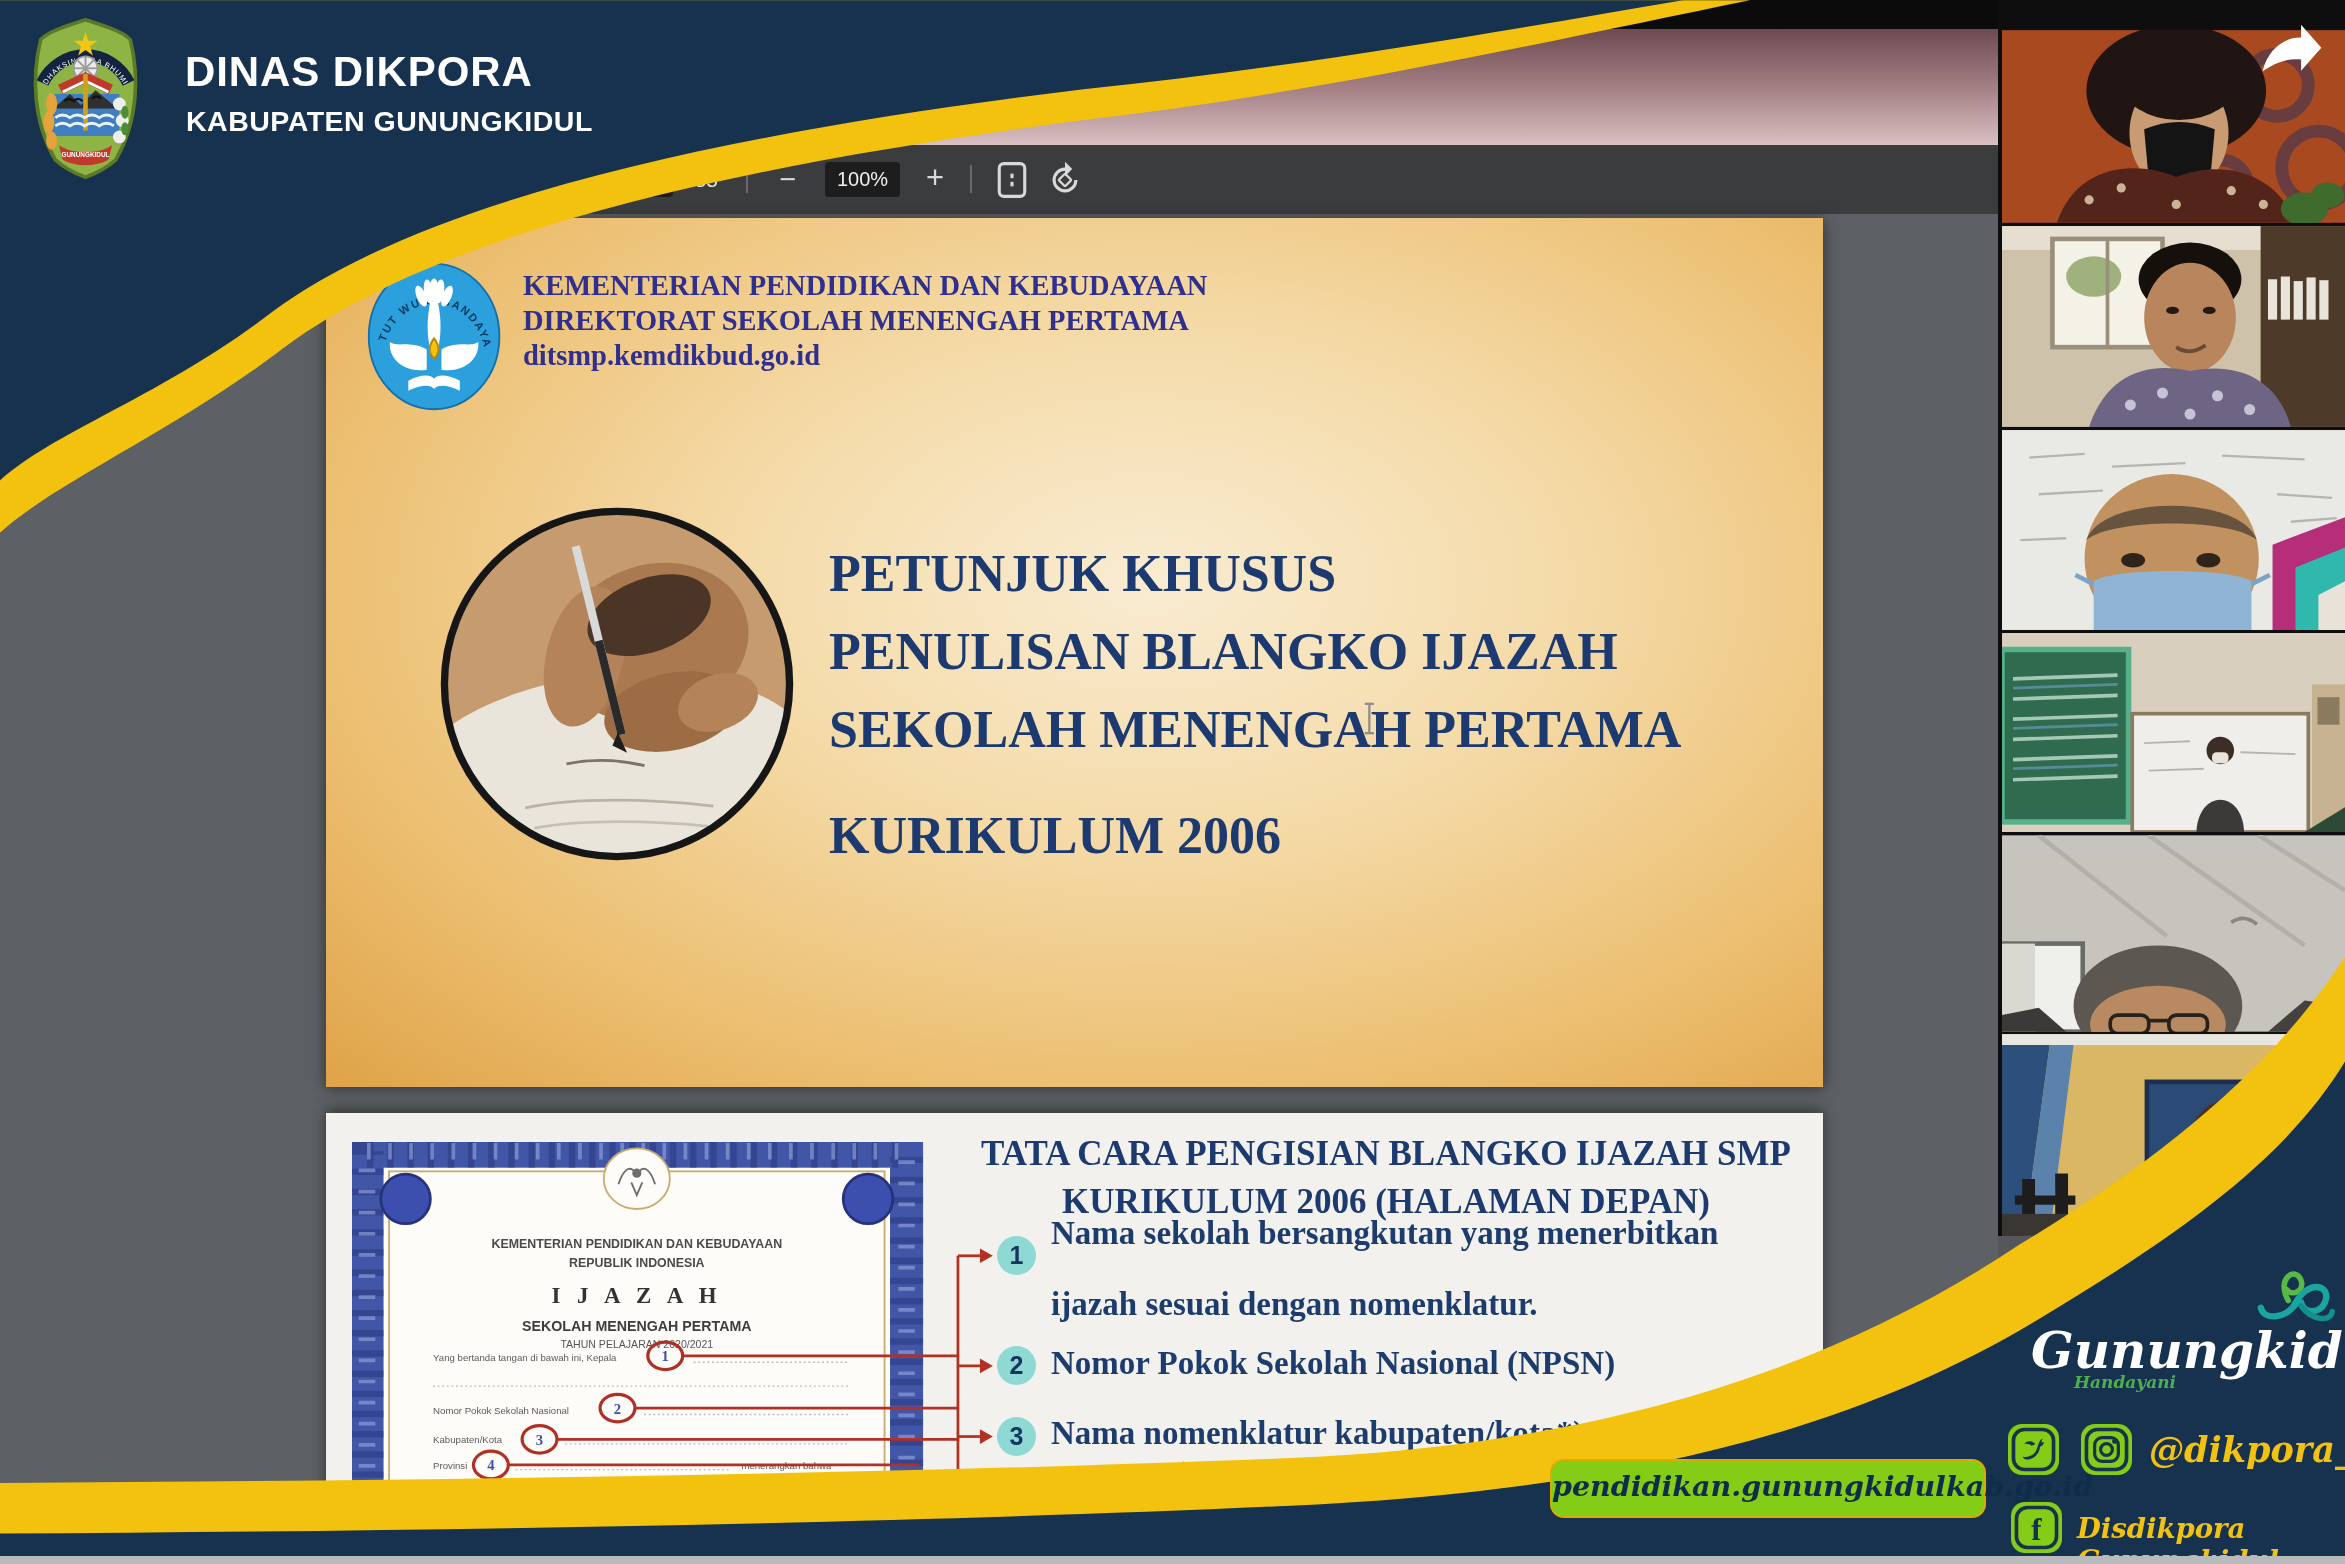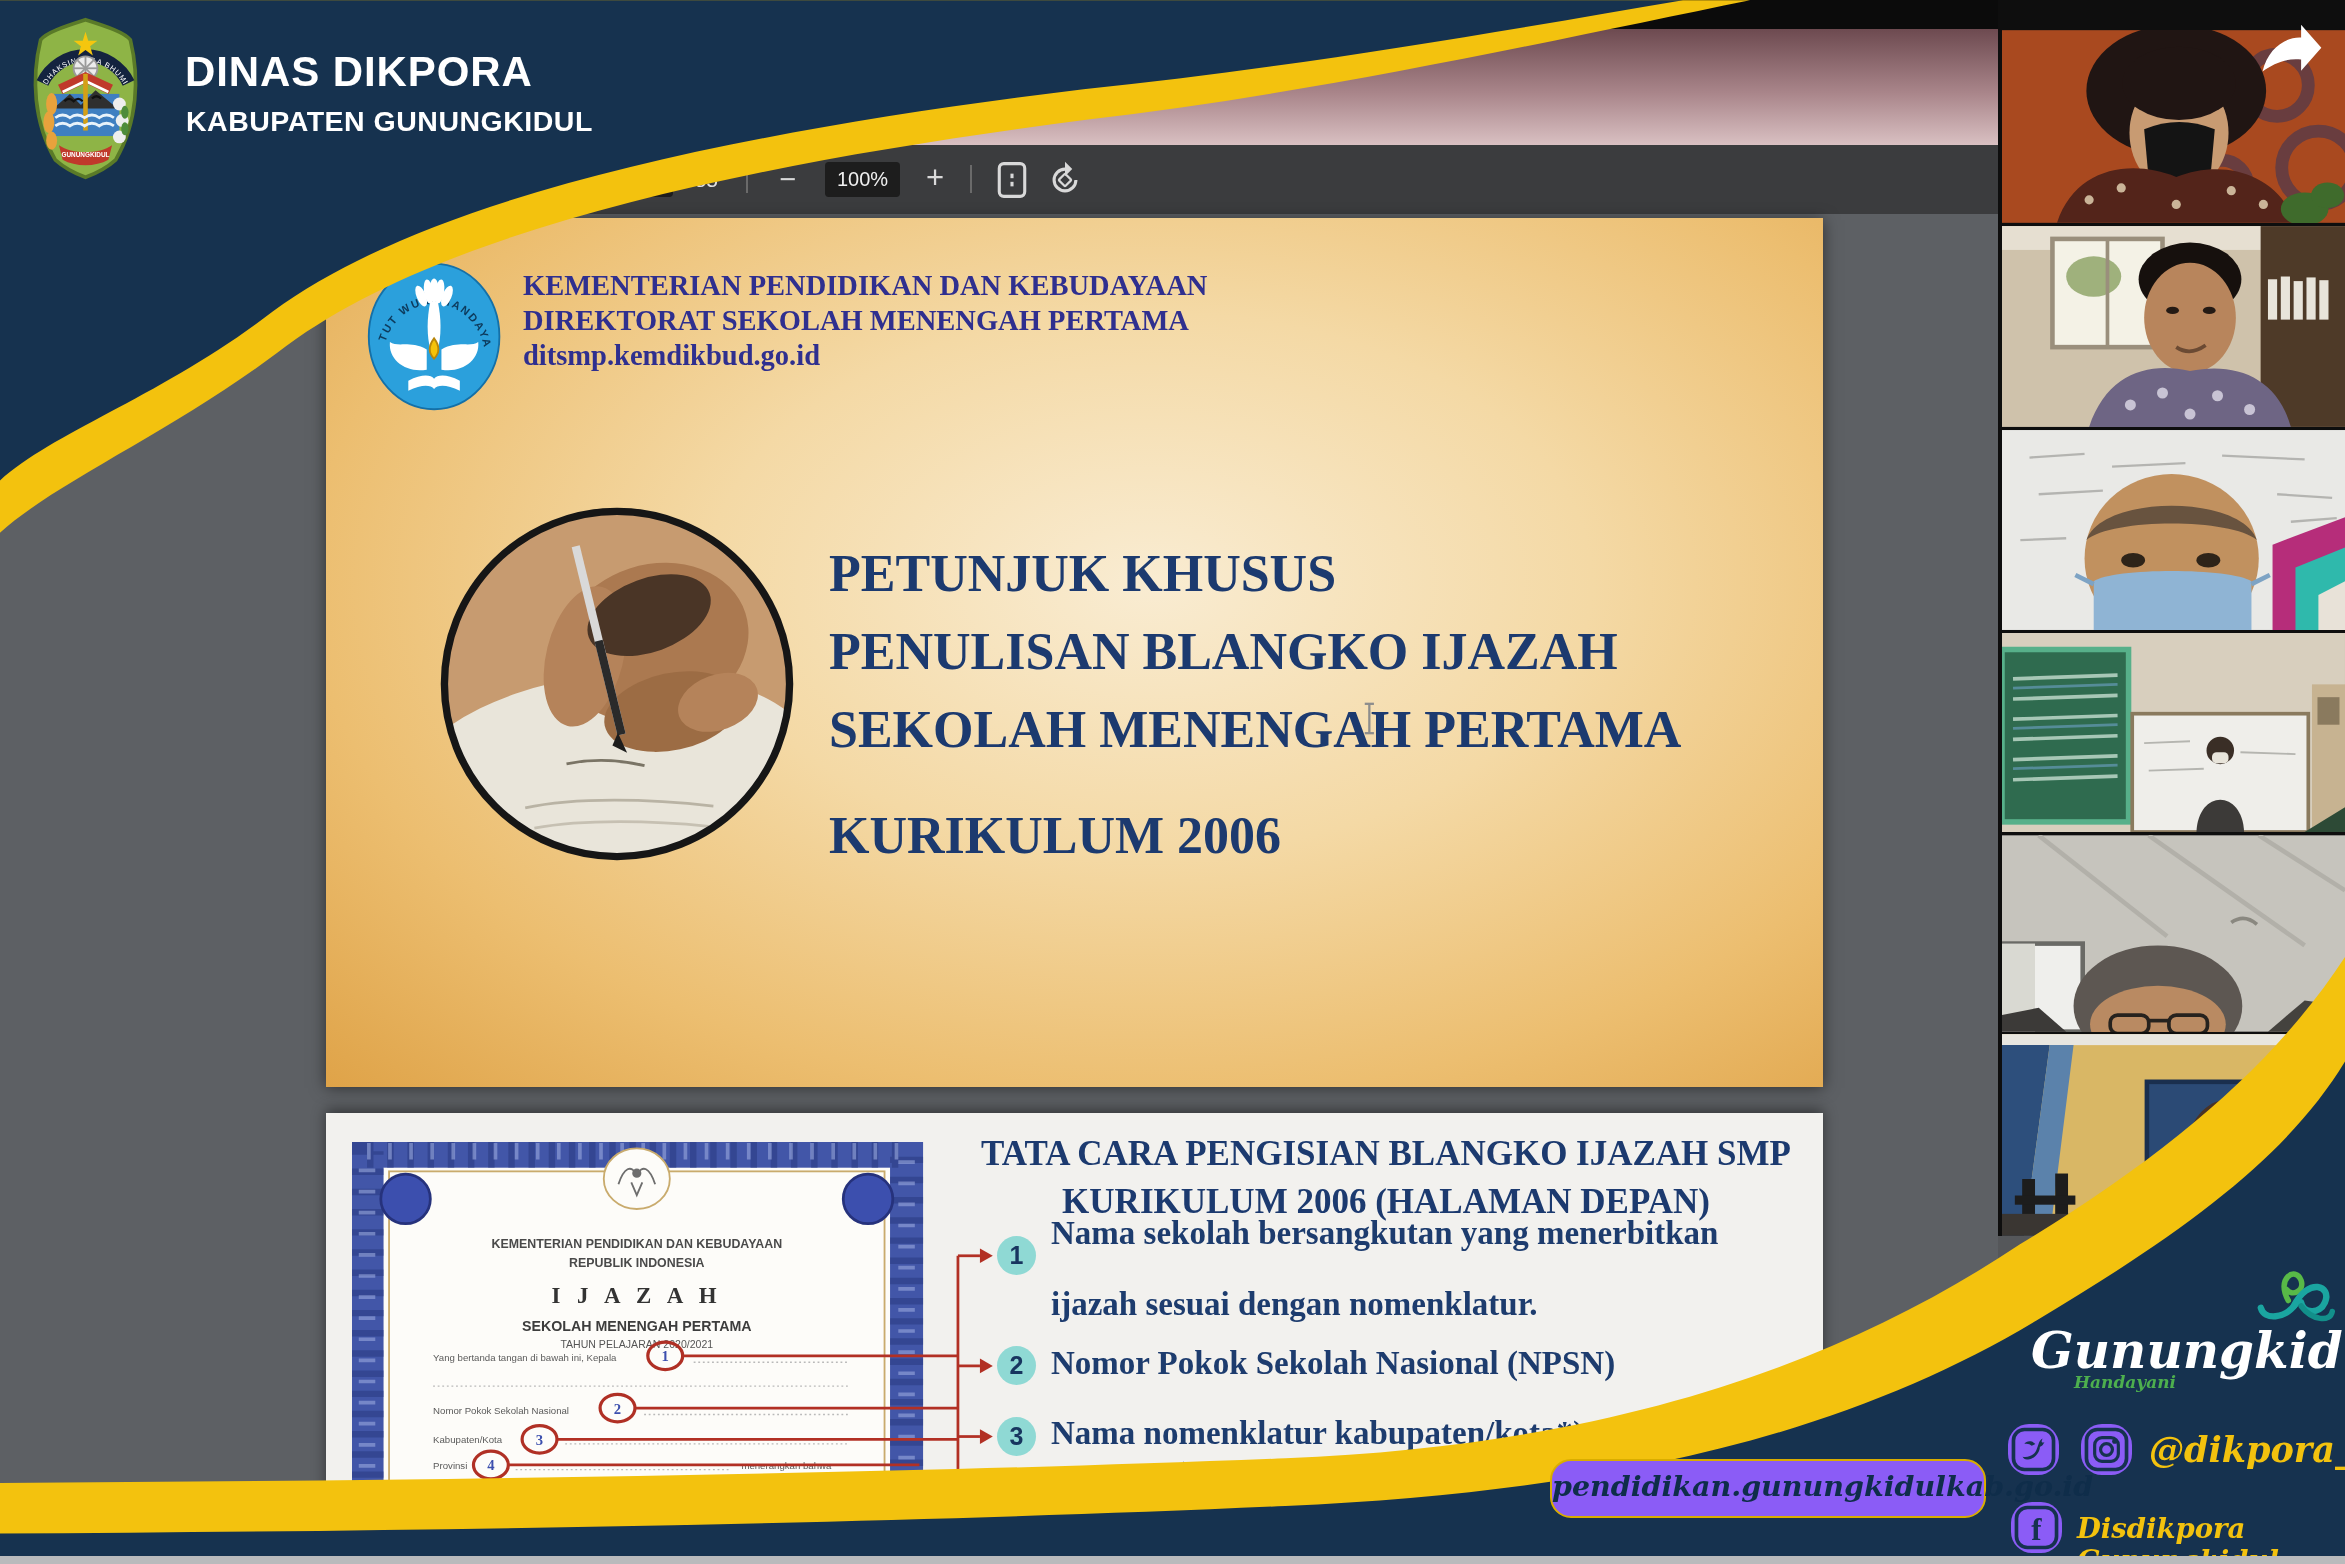--- a/index.html
+++ b/index.html
@@ -10,21 +10,21 @@
   .script{font-family:"DejaVu Serif",serif;font-style:italic;font-weight:bold;}
   .nav-navy{color:#ffffff;}
   .tbbox{background:#1d1d1d;border-radius:3.7px;color:#f0f0f0;text-align:center;}
   .tbglyph{color:#d9d9d9;text-align:center;cursor:pointer;}
   .slide-title{color:#1c3a6f;font-weight:bold;}
   .org-text{color:#2f2f8f;font-weight:bold;}
   .item-text{color:#1d3c6e;font-weight:600;}
   .badge{background:#8fd9d4;border-radius:50%;color:#17355f;font-weight:bold;
          text-align:center;}
   .thumb{position:absolute;left:3.7px;width:343px;overflow:hidden;background:#222;}
-  .yellow-box{background:#8b5cf6;border-radius:21px;}
+  .yellow-box{background:#84cc16;border-radius:14px;}
 </style>
 </head>
 <body>
 
 <div class="canvas">
 
   <div class="abs" style="left:0;top:0;width:2345px;height:29px;background:#0b0b0b;"></div>
   <div class="abs" style="left:0;top:29px;width:1998px;height:116px;background:linear-gradient(180deg,#6d4a50 0%,#a9858a 55%,#d9c0c2 100%);"></div>
 
   <div class="abs" style="left:0;top:145px;width:1998px;height:69px;background:#3b3c3e;">

